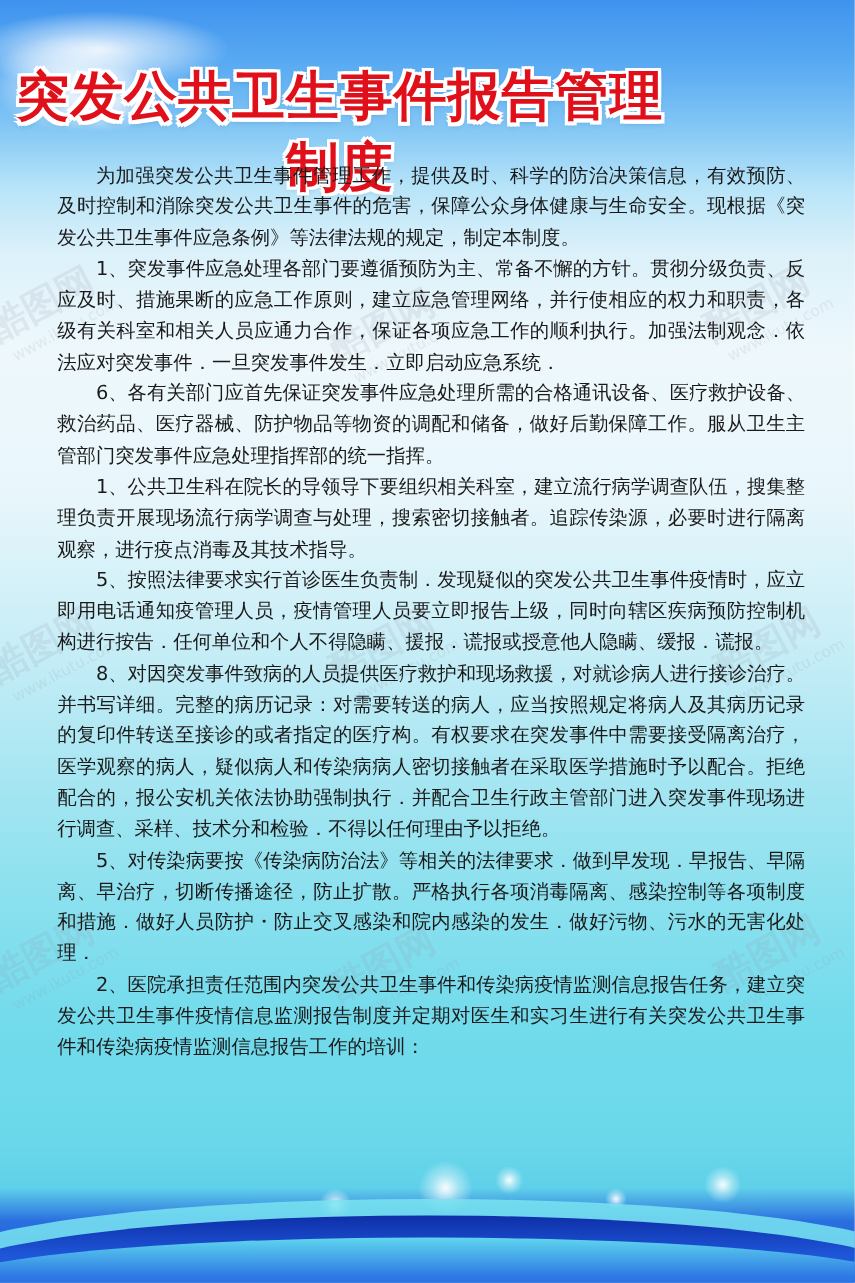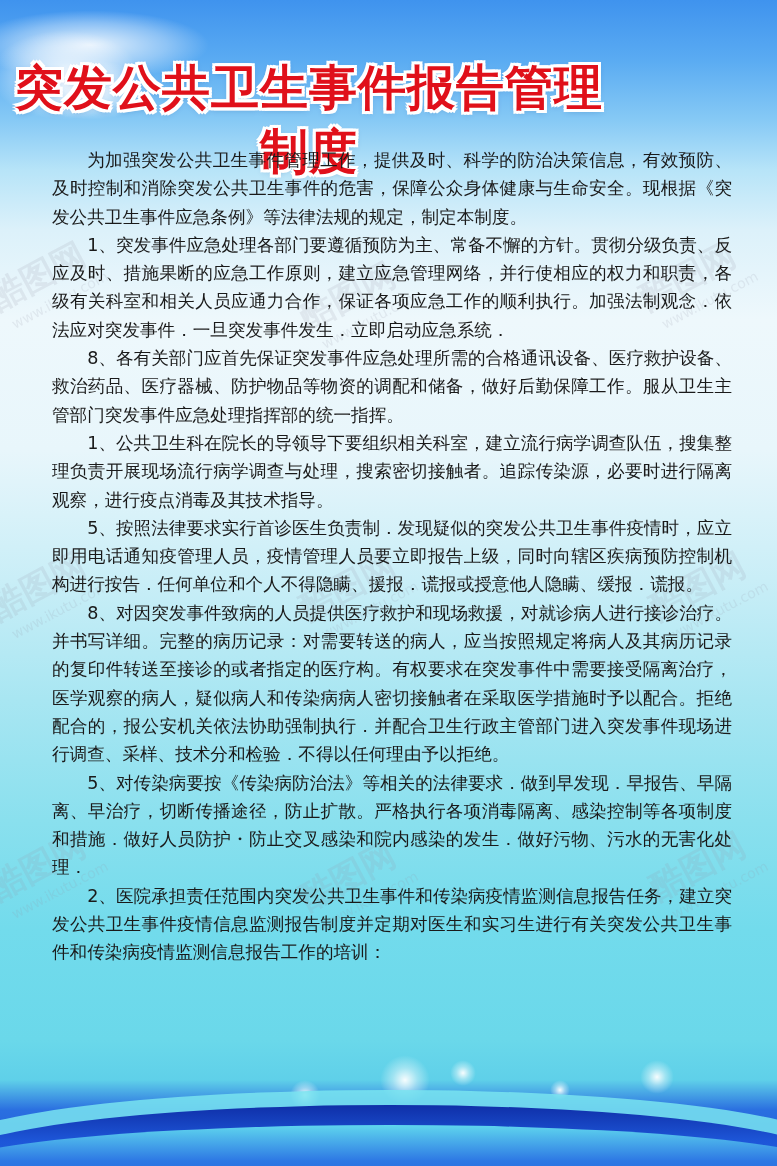--- a/index.html
+++ b/index.html
@@ -68,19 +68,19 @@
 
 <div class="bottom-wave" style="top:1090px; height:120px; background:#79e4f0; opacity:0.85;"></div>
 <div class="bottom-wave" style="top:1105px; height:120px; background:linear-gradient(180deg,#0f2fa8 0%, #1d56d8 30%, #2a7fe6 100%);"></div>
 <div class="bottom-wave" style="top:1125px; height:90px; background:linear-gradient(180deg,#5fd6ee 0%, #2d78e4 40%, #1c55d6 100%);"></div>
 
 <h1 class="title" style="margin:0;">突发公共卫生事件报告管理制度</h1>
 
 <div class="content">
   <p>为加强突发公共卫生事件管理工作，提供及时、科学的防治决策信息，有效预防、及时控制和消除突发公共卫生事件的危害，保障公众身体健康与生命安全。现根据《突发公共卫生事件应急条例》等法律法规的规定，制定本制度。</p>
   <p>1、突发事件应急处理各部门要遵循预防为主、常备不懈的方针。贯彻分级负责、反应及时、措施果断的应急工作原则，建立应急管理网络，并行使相应的权力和职责，各级有关科室和相关人员应通力合作，保证各项应急工作的顺利执行。加强法制观念．依法应对突发事件．一旦突发事件发生．立即启动应急系统．</p>
-  <p>8、各有关部门应首先保证突发事件应急处理所需的合格通讯设备、医疗救护设备、救治药品、医疗器械、防护物品等物资的调配和储备，做好后勤保障工作。服从卫生主管部门突发事件应急处理指挥部的统一指挥。</p>
+  <p>6、各有关部门应首先保证突发事件应急处理所需的合格通讯设备、医疗救护设备、救治药品、医疗器械、防护物品等物资的调配和储备，做好后勤保障工作。服从卫生主管部门突发事件应急处理指挥部的统一指挥。</p>
   <p>1、公共卫生科在院长的导领导下要组织相关科室，建立流行病学调查队伍，搜集整理负责开展现场流行病学调查与处理，搜索密切接触者。追踪传染源，必要时进行隔离观察，进行疫点消毒及其技术指导。</p>
   <p>5、按照法律要求实行首诊医生负责制．发现疑似的突发公共卫生事件疫情时，应立即用电话通知疫管理人员，疫情管理人员要立即报告上级，同时向辖区疾病预防控制机构进行按告．任何单位和个人不得隐瞒、援报．谎报或授意他人隐瞒、缓报．谎报。</p>
   <p>8、对因突发事件致病的人员提供医疗救护和现场救援，对就诊病人进行接诊治疗。并书写详细。完整的病历记录：对需要转送的病人，应当按照规定将病人及其病历记录的复印件转送至接诊的或者指定的医疗构。有权要求在突发事件中需要接受隔离治疗，医学观察的病人，疑似病人和传染病病人密切接触者在采取医学措施时予以配合。拒绝配合的，报公安机关依法协助强制执行．并配合卫生行政主管部门进入突发事件现场进行调查、采样、技术分和检验．不得以任何理由予以拒绝。</p>
   <p>5、对传染病要按《传染病防治法》等相关的法律要求．做到早发现．早报告、早隔离、早治疗，切断传播途径，防止扩散。严格执行各项消毒隔离、感染控制等各项制度和措施．做好人员防护・防止交叉感染和院内感染的发生．做好污物、污水的无害化处理．</p>
   <p>2、医院承担责任范围内突发公共卫生事件和传染病疫情监测信息报告任务，建立突发公共卫生事件疫情信息监测报告制度并定期对医生和实习生进行有关突发公共卫生事件和传染病疫情监测信息报告工作的培训：</p>
 </div>
 
 </body></html>

